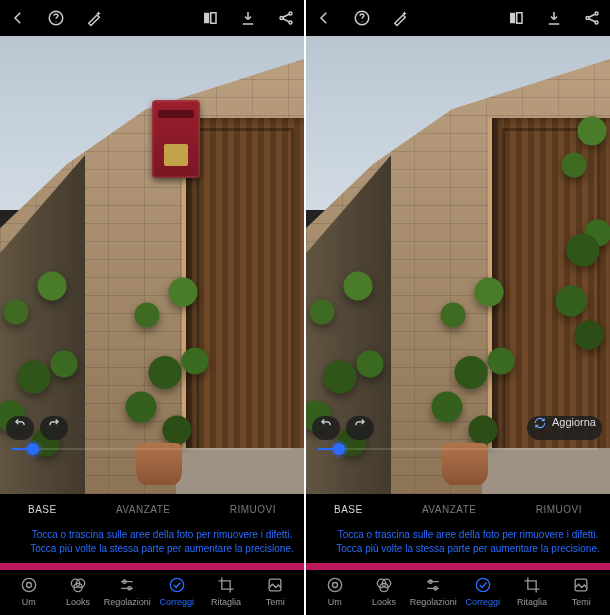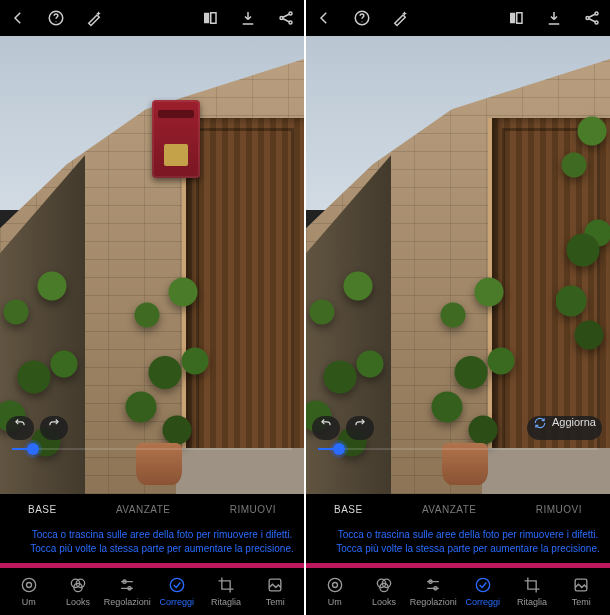--- a/index.html
+++ b/index.html
@@ -97,21 +97,21 @@
   .slider-area { position:absolute; left:0; right:0; bottom:38px; height:14px; padding:0 12px; }
   .track { position:absolute; left:12px; right:12px; top:6px; height:2px; background: rgba(255,255,255,0.15); }
   .track .fill { position:absolute; left:0; top:0; bottom:0; width:7%; background:#2a6cff; }
   .thumb { position:absolute; top:1px; left:calc(12px + 7%); width:12px; height:12px; border-radius:50%; background:#2a6cff; box-shadow:0 0 0 3px rgba(42,108,255,0.25); transform:translateX(-50%);}
   .tabs { display:flex; justify-content:space-between; padding:0 26px; margin-top:4px; height:22px;}
   .tab { font-size:10px; letter-spacing:0.5px; color:#7a7a7a; padding:4px 2px; cursor:pointer;}
   .tab.active { color:#d8d8d8; }
   .hint { color:#2a6cff; font-size:10px; text-align:center; line-height:1.35; padding:6px 10px 8px;margin-left:20px; }
   .bottombar {
     height:52px; display:flex; justify-content:space-between; align-items:flex-end;
-    padding:0 4px 4px; background:#000; border-top:5px solid #be185d;
+    padding:0 4px 4px; background:#000; border-top:7px solid #be185d;
   }
   .bitem { flex:1; display:flex; flex-direction:column; align-items:center; gap:2px; color:#9a9a9a; font-size:9px; cursor:pointer; padding:4px 0;}
   .bitem.active { color:#2a6cff;text-align:right; }
   .bitem svg { width:20px; height:20px; stroke:currentColor; fill:none; stroke-width:1.6;}
   .bitem.active svg{ stroke:#2a6cff;}
   .slider-tabs-hint { background:#000; padding-top:2px;}
 </style>
 </head>
 <body>
 

